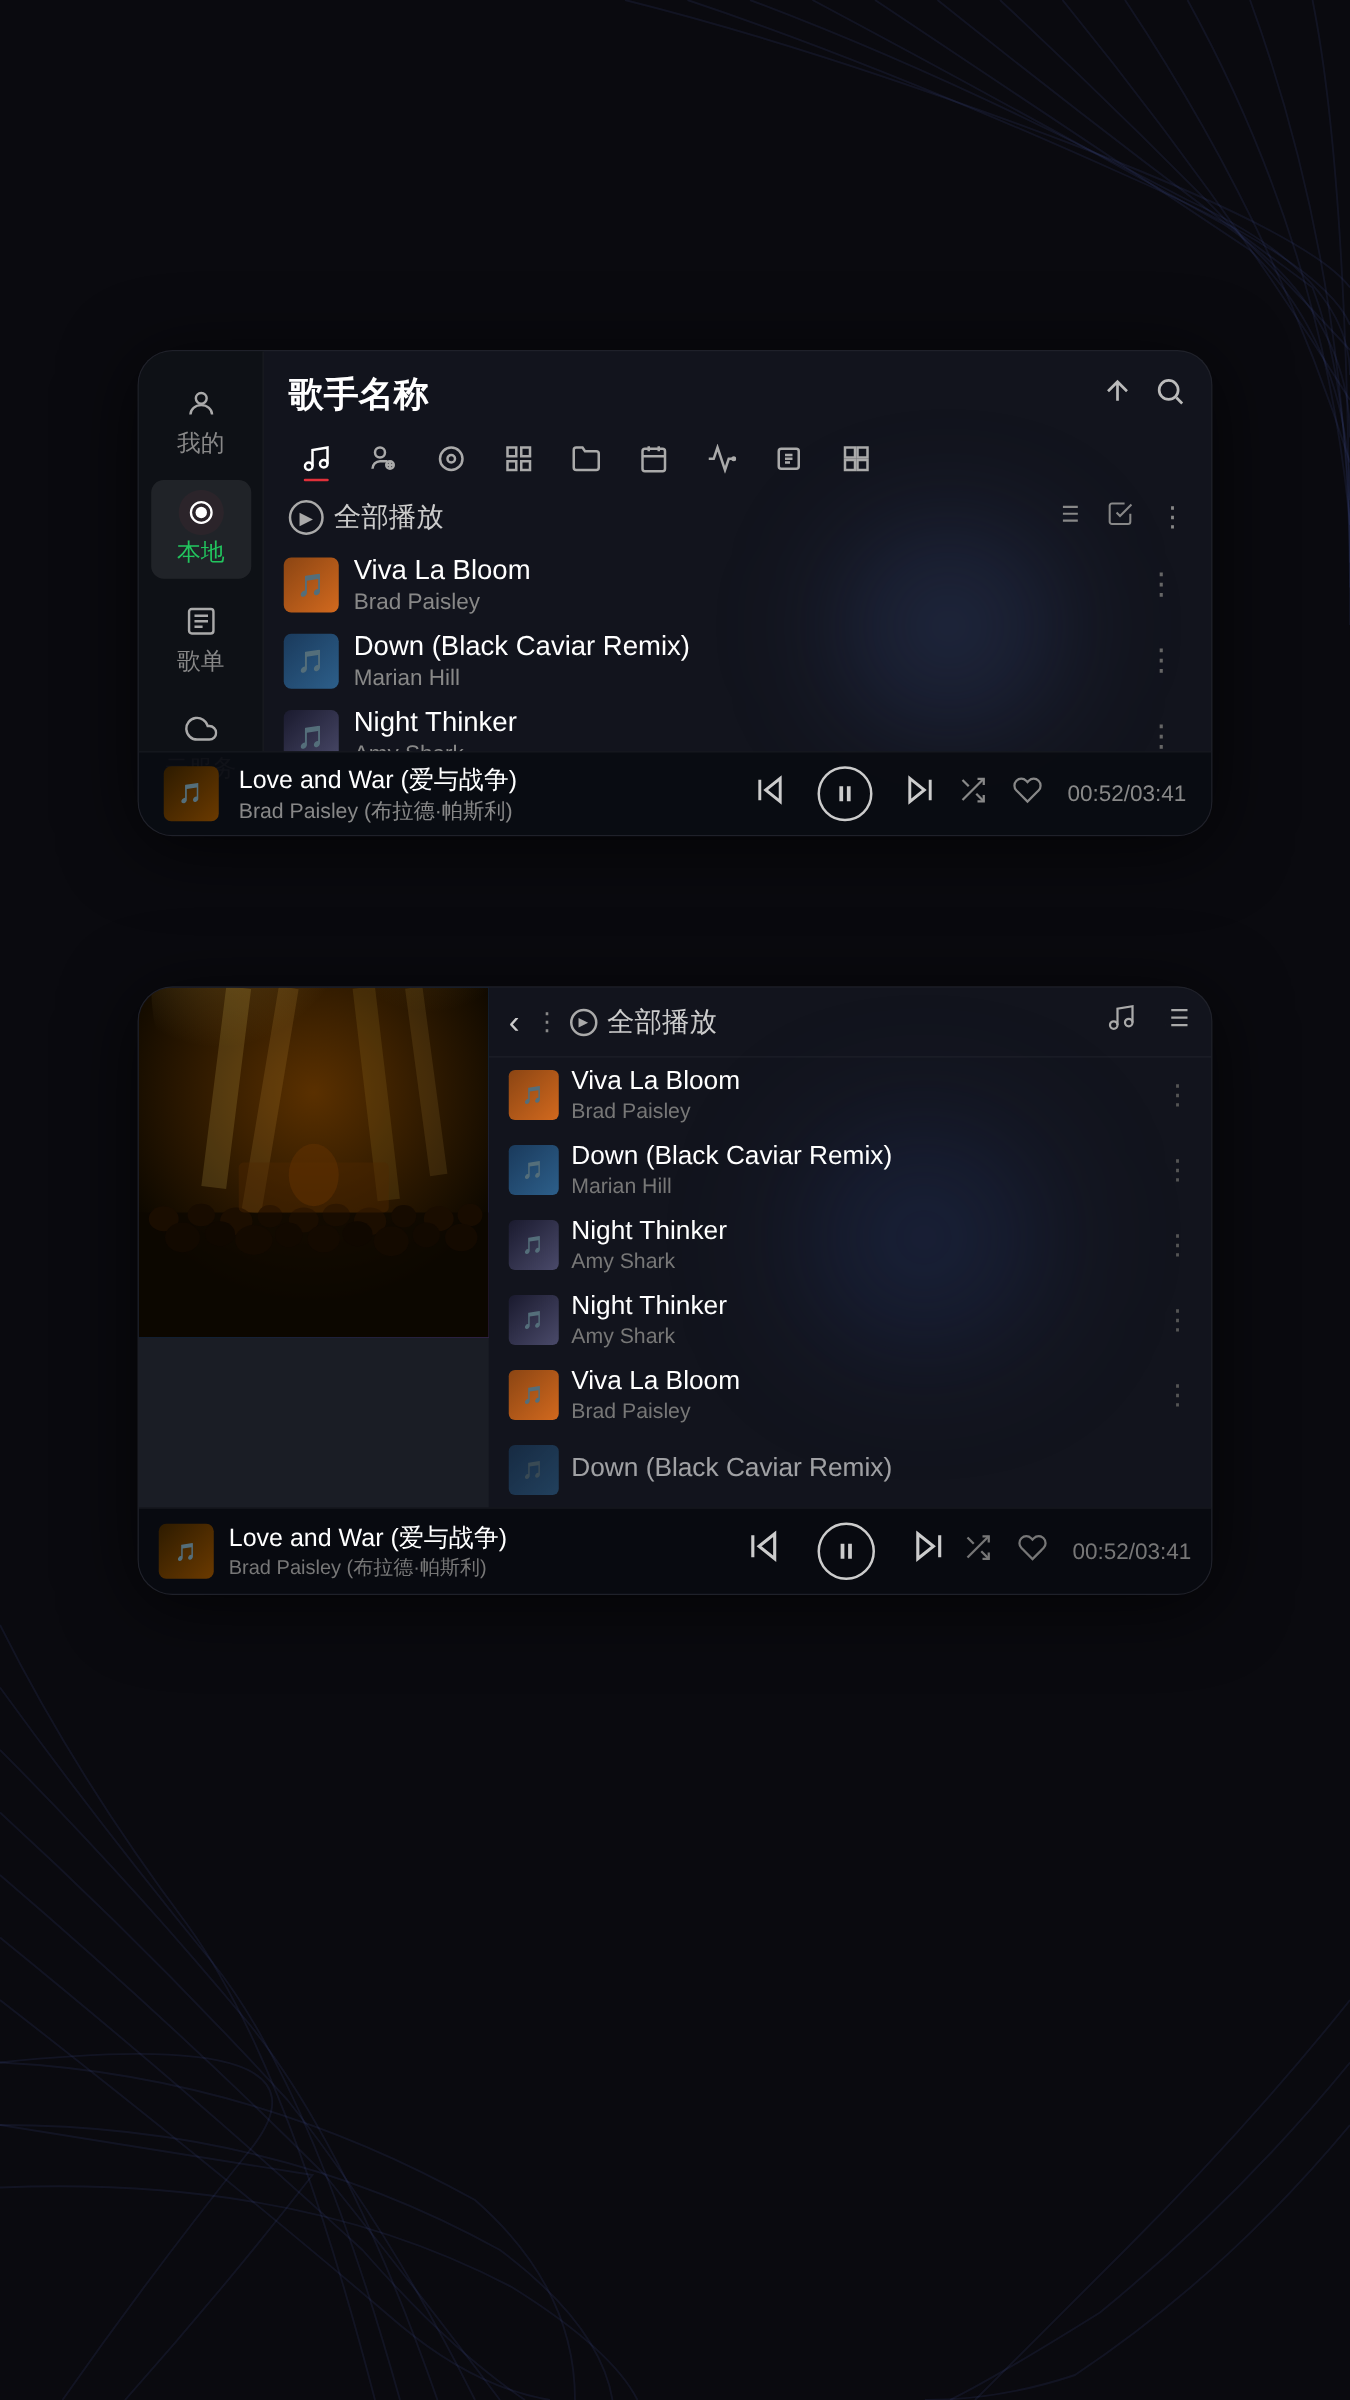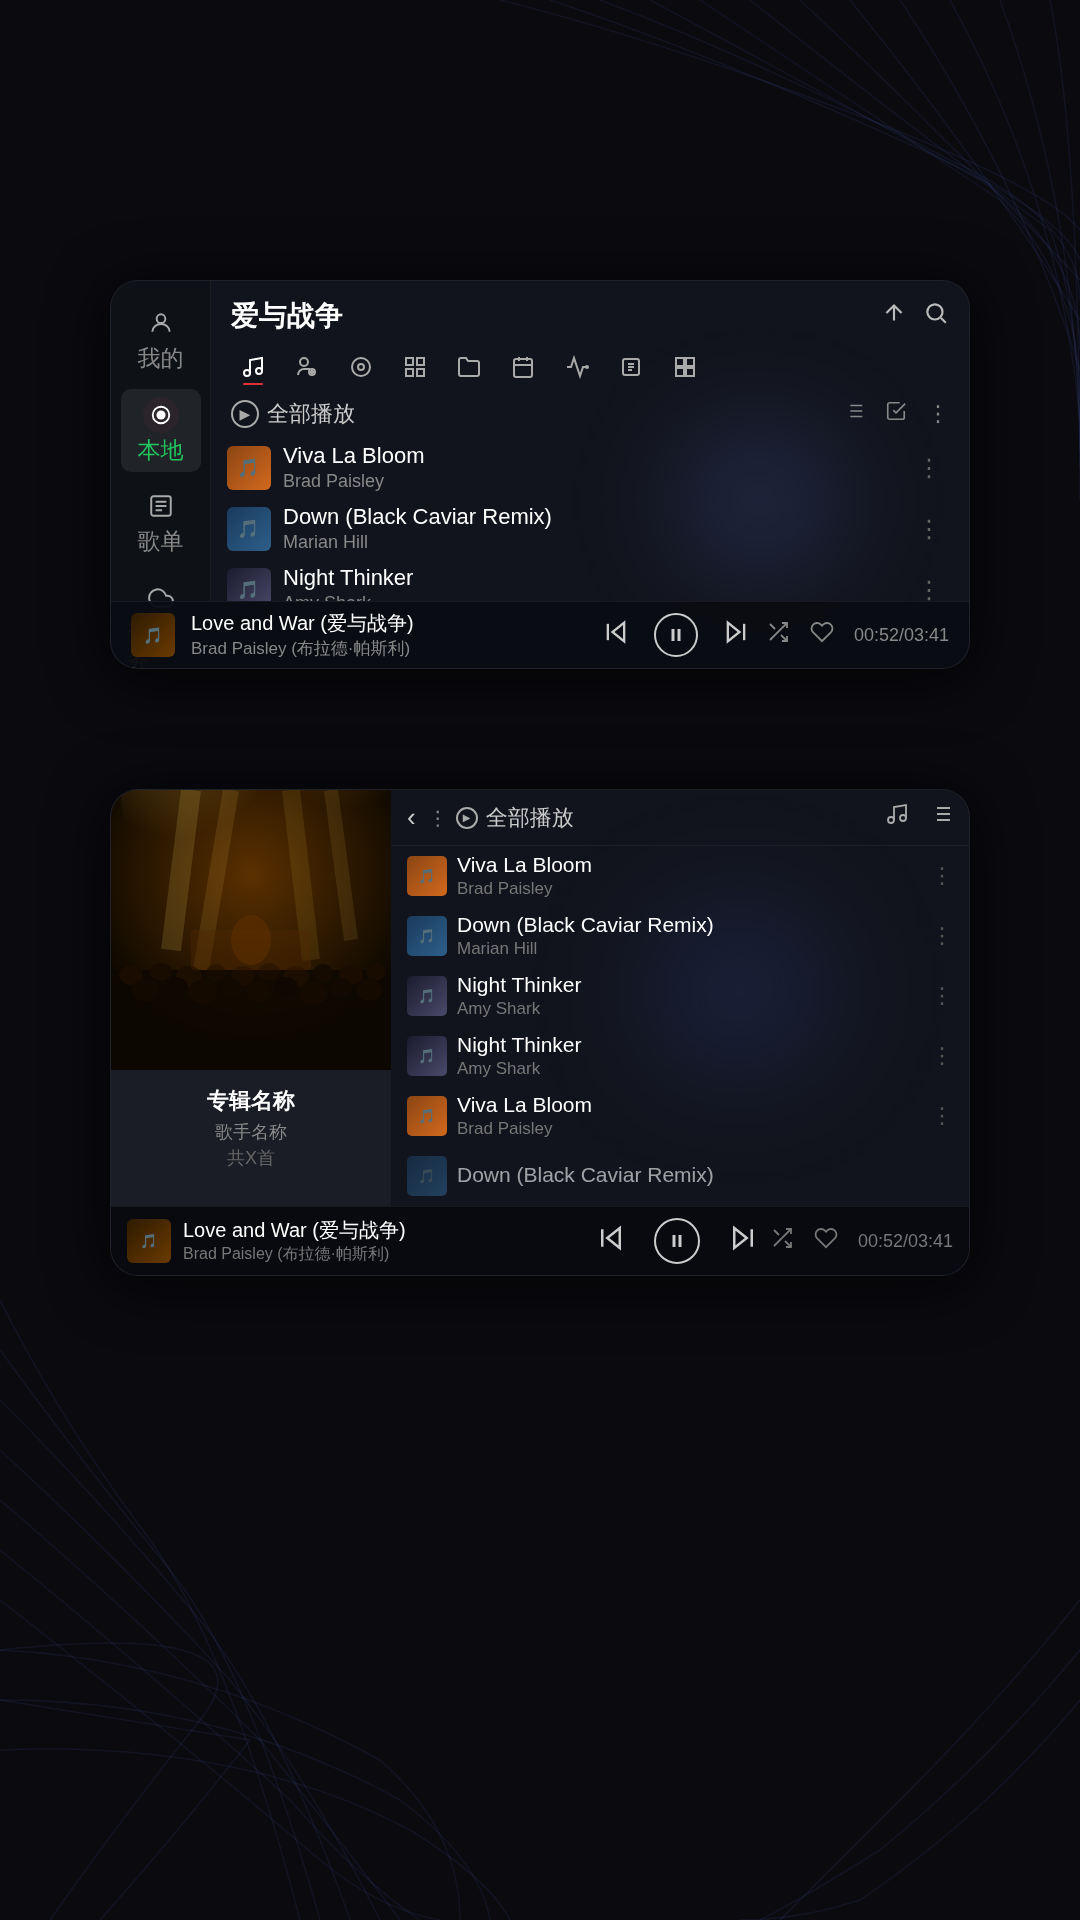--- a/index.html
+++ b/index.html
@@ -111,21 +111,21 @@
       top: 0; left: 0;
       z-index: -1;
     }
 
     .sidebar-item-icon.red-dot svg {
       position: relative;
       z-index: 1;
     }
 
     .sidebar-item-label {
-      font-size: 23px;
+      font-size: 19px;
       color: #888;
       text-align: left;
       line-height: 1.2;
     }
 
     .sidebar-item.active .sidebar-item-label {
       color: #22c55e;
     }
 
     
@@ -741,21 +741,21 @@
               <path d="M18 10h-1.26A8 8 0 1 0 9 20h9a5 5 0 0 0 0-10z"></path>
             </svg>
           </div>
           <span class="sidebar-item-label">云服务</span>
         </div>
       </div>
 
       <div class="main-area">
 
         <div class="main-header">
-          <span class="main-title">爱与战争</span>
+          <span class="main-title">歌手名称</span>
           <div class="header-actions">
             <span class="header-icon">
               <svg width="26" height="26" viewBox="0 0 24 24" fill="none" stroke="#bbb" stroke-width="2">
                 <path d="M12 19V5M5 12l7-7 7 7"></path>
               </svg>
             </span>
             <span class="header-icon">
               <svg width="26" height="26" viewBox="0 0 24 24" fill="none" stroke="#bbb" stroke-width="2">
                 <circle cx="11" cy="11" r="7"></circle>
                 <path d="M21 21l-4.35-4.35"></path>
@@ -985,25 +985,20 @@
             <ellipse cx="148" cy="201" rx="13" ry="11" fill="#140a00"></ellipse>
             <ellipse cx="175" cy="197" rx="12" ry="10" fill="#100800"></ellipse>
             <ellipse cx="202" cy="203" rx="14" ry="12" fill="#140a00"></ellipse>
             <ellipse cx="230" cy="198" rx="11" ry="10" fill="#120900"></ellipse>
             <ellipse cx="258" cy="200" rx="13" ry="11" fill="#140a00"></ellipse>
 
             <rect x="80" y="140" width="120" height="40" fill="rgba(80,40,0,0.4)" rx="4"></rect>
             <ellipse cx="140" cy="150" rx="20" ry="25" fill="rgba(100,50,0,0.5)"></ellipse>
           </svg>
         </div>
-        <div class="album-meta">
-          <div class="album-name">专辑名称</div>
-          <div class="album-artist">歌手名称</div>
-          <div class="album-count">共X首</div>
-        </div>
       </div>
 
       <div class="playlist-section">
 
         <div class="playlist-header">
           <span class="back-btn">‹</span>
           <span class="more-btn-header">⋮</span>
           <div class="playlist-header-title-row">
             <div class="play-indicator">▶</div>
             <span class="playlist-header-title">全部播放</span>

